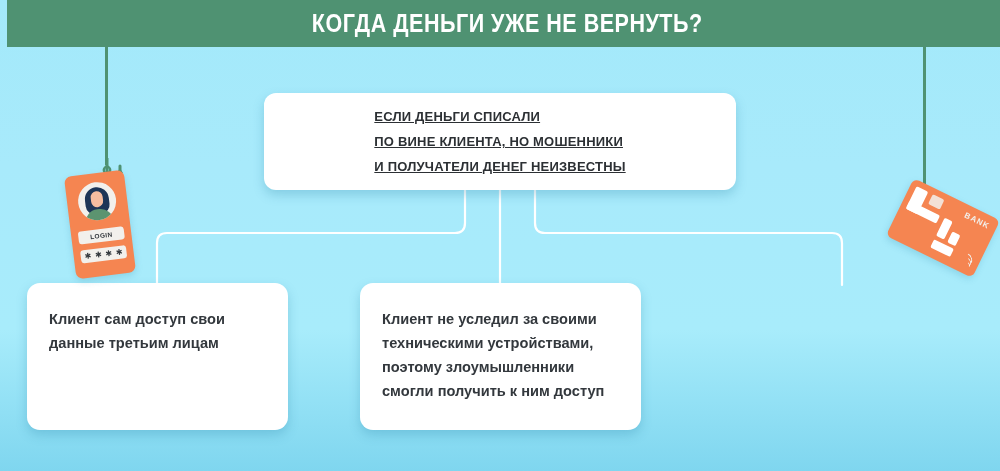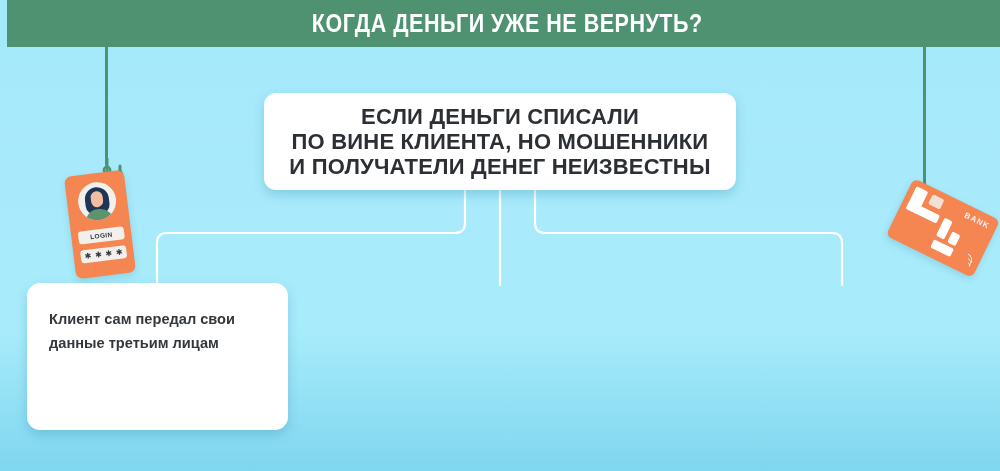--- a/index.html
+++ b/index.html
@@ -66,26 +66,26 @@
     top: 93px;
     width: 472px;
     height: 97px;
     display: flex;
     align-items: center;
     justify-content: center;
     border-radius: 12px;
   }
   .main-card-text {
     color: #2c3034;
-    font-size: 22px;
+    font-size: 13px;
     font-weight: bold;
     line-height: 25px;
-    text-align: center;
     letter-spacing: 0.2px;
     white-space: pre-line;
+    text-decoration: underline;
   }
 
   .leaf-card {
     top: 283px;
     height: 147px;
     padding: 24px 22px 14px 22px;
   }
   .leaf-card-1 { left: 27px;  width: 261px; }
   .leaf-card-2 { left: 360px; width: 281px; }
   .leaf-card-3 { left: 712px; width: 261px; }
@@ -326,18 +326,21 @@
     </g>
   </svg>
 
   <div class="card main-card">
     <div class="main-card-text">ЕСЛИ ДЕНЬГИ СПИСАЛИ
 ПО ВИНЕ КЛИЕНТА, НО МОШЕННИКИ
 И ПОЛУЧАТЕЛИ ДЕНЕГ НЕИЗВЕСТНЫ</div>
   </div>
 
   <div class="card leaf-card leaf-card-1">
-    <div class="leaf-text">Клиент сам передал свои данные третьим лицам</div>
-  </div>
-
+    <div class="leaf-text">Клиент сам доступ свои данные третьим лицам</div>
+  </div>
+
+  <div class="card leaf-card leaf-card-2">
+    <div class="leaf-text">Клиент не уследил за своими техническими устройствами, поэтому злоумышленники смогли получить к ним доступ</div>
+  </div>
 
 
 </div>
 
 </body></html>

